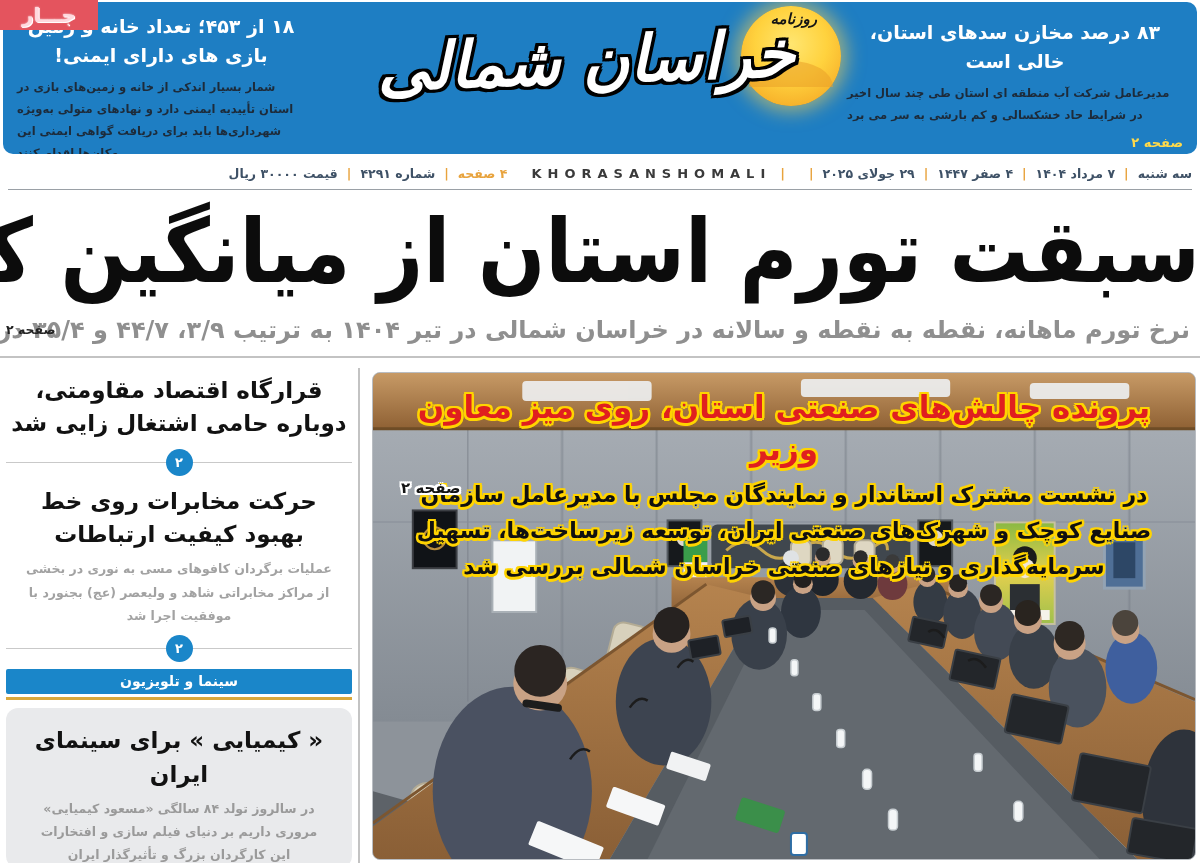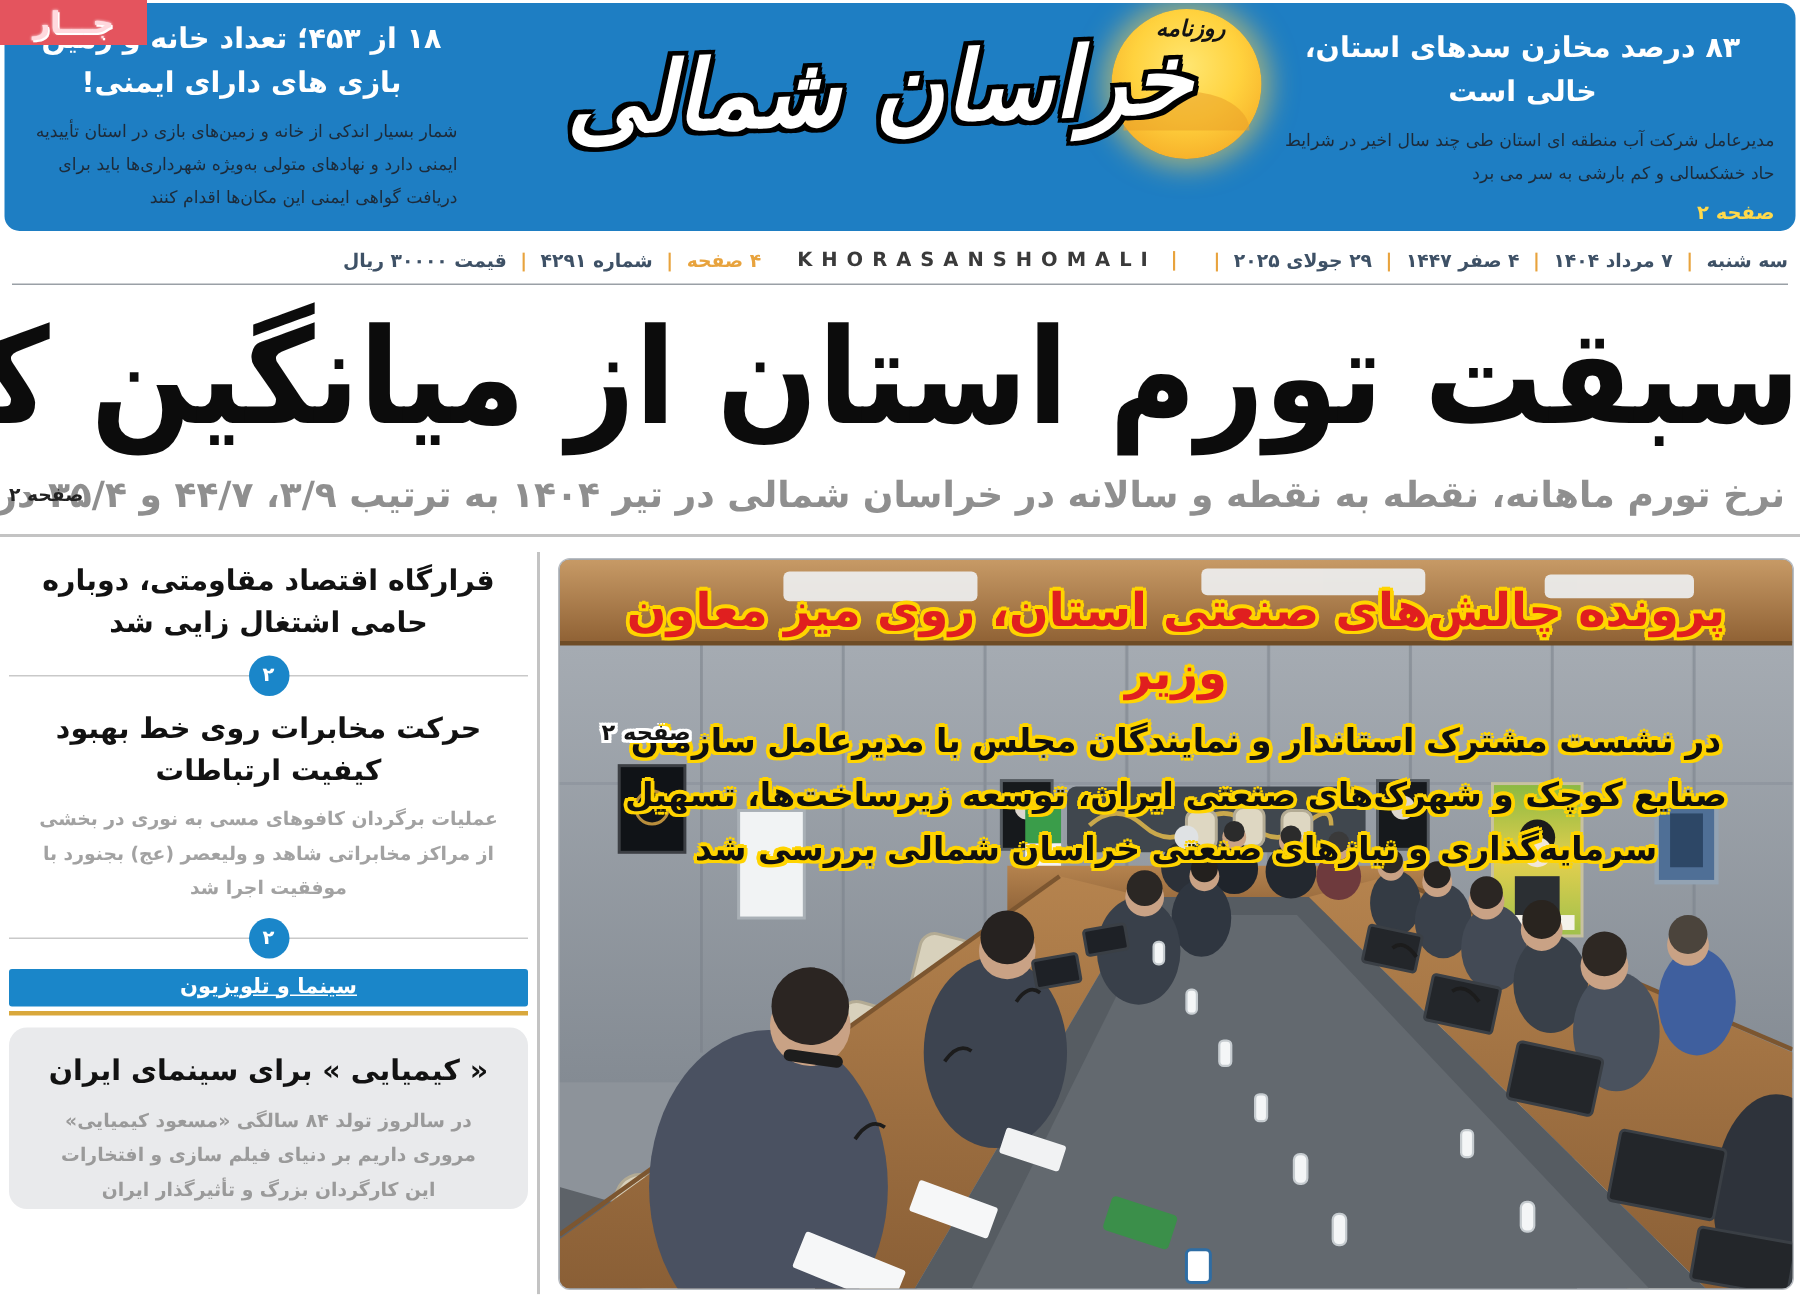--- a/index.html
+++ b/index.html
@@ -18,21 +18,21 @@
     text-shadow:0 0 2px #fff, 1px 1px 0 #fff; letter-spacing:2px;
   }
 
   
   #masthead {
     position:absolute; left:3px; right:3px; top:2px; height:152px;
     background:#1e7ec3; border-radius:10px; overflow:hidden;
   }
   .mh-story { position:absolute; top:10px; direction:rtl; }
   .mh-title { color:#ffffff; font-weight:bold; font-size:19px; line-height:1.5; text-align:center; }
-  .mh-body  { color:#1d2b3a; font-size:11.5px; font-weight:normal; line-height:1.9; text-align:right; margin-top:8px; }
+  .mh-body  { color:#1d2b3a; font-size:11.5px; font-weight:bold; line-height:1.9; text-align:left; margin-top:8px; }
   .mh-page  { color:#ffd94a; font-weight:bold; font-size:13px; margin-top:8px; }
   #mh-left  { left:14px;  width:288px; }
   #mh-right { right:14px; width:336px; top:16px; }
   #mh-right .mh-page { text-align:right; }
 
   #mh-logo { position:absolute; left:300px; width:566px; top:0; bottom:0; }
   #sun {
     position:absolute; right:28px; top:4px; width:100px; height:100px; border-radius:50%;
     background:radial-gradient(circle at 50% 38%, #ffe671 0%, #ffd23e 45%, #f29d1e 100%);
     box-shadow:0 0 18px 6px rgba(255,214,80,.55);
@@ -76,31 +76,31 @@
   }
   #lead-page { position:absolute; top:322px; left:6px; font-size:12.5px; font-weight:bold; color:#222; }
   #rule-under-lead { position:absolute; top:356px; left:0; right:0; height:2px; background:#c3c3c3; }
 
   
   #col-divider { position:absolute; left:358px; top:368px; bottom:0; width:1.5px; background:#c3c3c3; }
   #left-col {
     position:absolute; left:4px; top:366px; width:350px; bottom:0; overflow:hidden;
     direction:rtl; text-align:center;
   }
-  .art-title { font-size:19px; font-weight:bold; color:#121212; line-height:1.45; margin:8px 6px 0; }
+  .art-title { font-size:23px; font-weight:bold; color:#121212; line-height:1.45; margin:8px 6px 0; }
   .art-body  { font-size:12.5px; font-weight:bold; color:#a2a2a2; line-height:1.85; margin:6px 18px 0; }
   .divider { position:relative; height:28px; margin:8px 2px 2px; }
   .divider::before { content:""; position:absolute; left:0; right:0; top:13px; height:1px; background:#c9c9c9; }
   .badge {
     position:relative; z-index:2; display:inline-block; width:27px; height:27px; border-radius:50%;
     background:#1a86c9; color:#fff; font-size:13px; font-weight:bold; line-height:27px;
   }
   .section-bar {
     height:25px; background:#1a86c9; color:#ffffff; font-size:14px; font-weight:bold;
-    line-height:25px; margin:6px 2px 0; border-radius:2px;text-decoration:underline;
+    line-height:25px; margin:6px 2px 0; border-radius:2px;
   }
   .gold-line { height:3.5px; background:#d9a83c; margin:3px 2px 0; }
   .gray-box {
     background:#e9eaec; border-radius:12px; margin:8px 2px 0; padding:8px 6px 2px;
   }
   .gray-box .art-body { color:#9a9a9a; }
 
   
   #photo-block {
     position:absolute; left:372px; right:4px; top:372px; bottom:3px;

